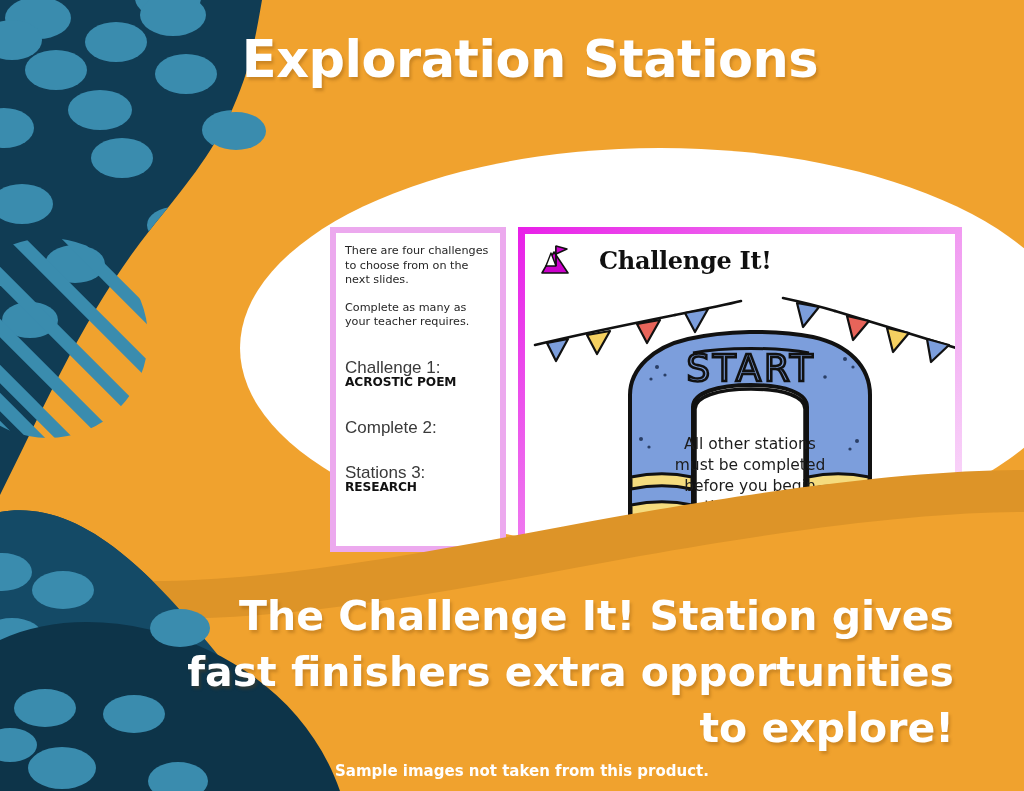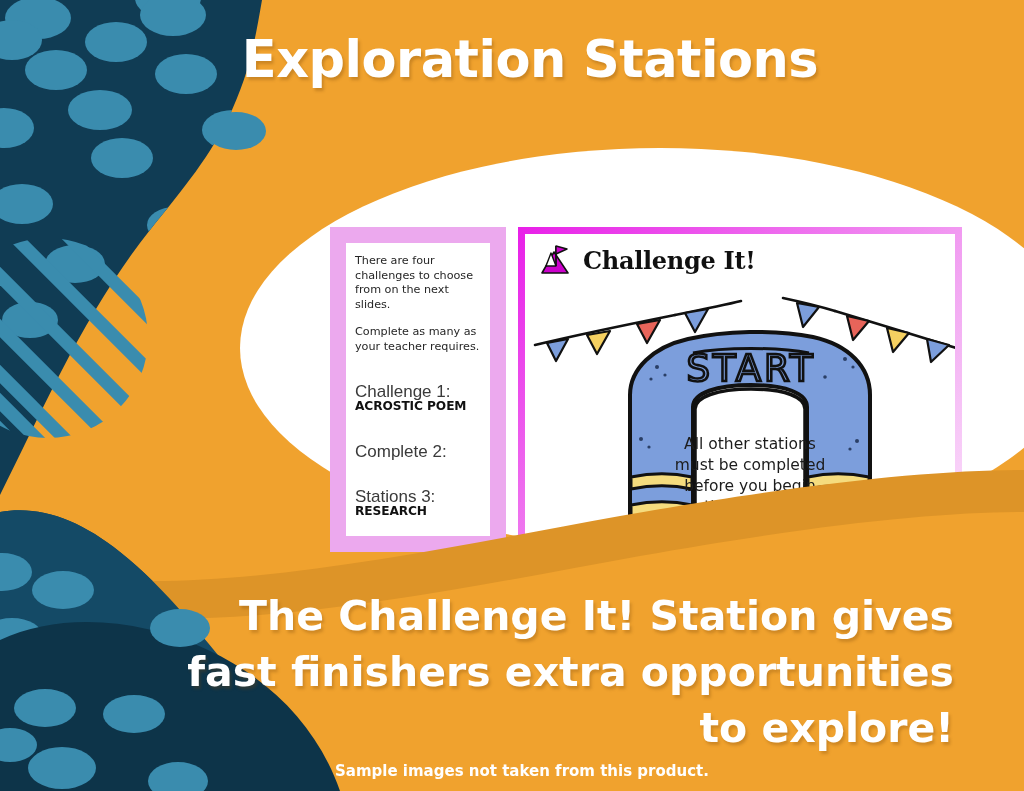--- a/index.html
+++ b/index.html
@@ -53,21 +53,21 @@
     z-index:40;
     padding-left:20px;
   }
 
   
   #slides { position:absolute; left:330px; top:227px; width:632px; height:325px; z-index:30; }
 
   .slide-left {
     position:absolute; left:0; top:0; width:176px; height:325px;
     background:#ECA9EE;
-    padding:16px;
+    padding:6px;
   }
   .slide-left .inner {
     width:100%; height:100%; background:#FFFFFF;
     padding:11px 9px 0 9px;
   }
   .sl-p {
     font-family:"DejaVu Sans", sans-serif;
     font-size:11.2px; line-height:14.5px; color:#262626;
   }
   .sl-gap { height:13px; }
@@ -86,21 +86,21 @@
     position:absolute; left:188px; top:0; width:444px; height:325px;
     background:linear-gradient(135deg,#E81FE8 0%, #EE6CEE 35%, #F2A8F2 65%, #FBE3FB 100%);
     padding:7px;
   }
   .slide-right .inner {
     width:100%; height:100%; background:#FFFFFF; position:relative; overflow:hidden;
   }
   .ch-head { position:absolute; left:14px; top:10px; display:flex; align-items:center; gap:10px; }
   .ch-title {
     font-family:"DejaVu Serif", serif;
-    font-weight:bold; font-size:24px; color:#101010; letter-spacing:-0.3px;
+    font-weight:bold; font-size:24px; color:#101010; letter-spacing:-0.3px;margin-left:16px;
   }
 
   
   #oval { z-index:20; }
   #shapes-back { z-index:5; }
   #shapes-front { z-index:35; }
 </style>
 </head>
 <body>
 

